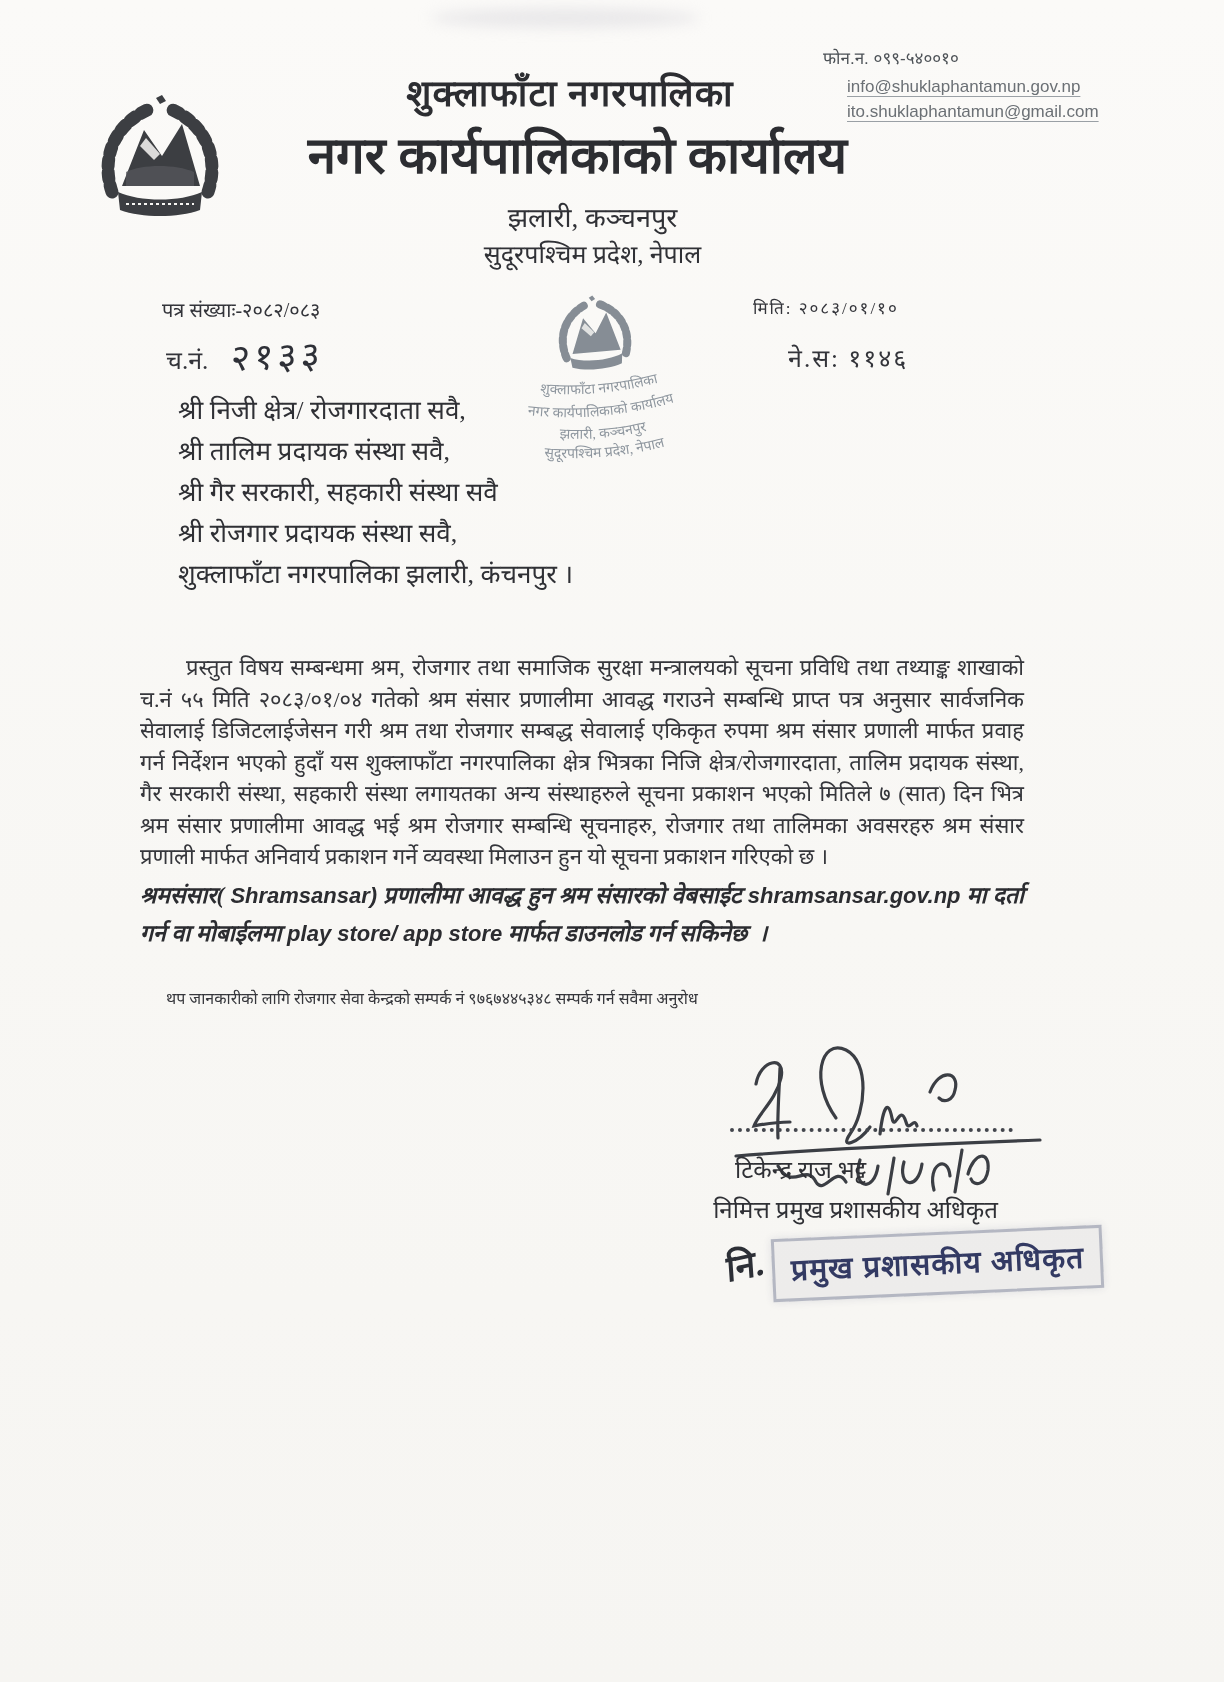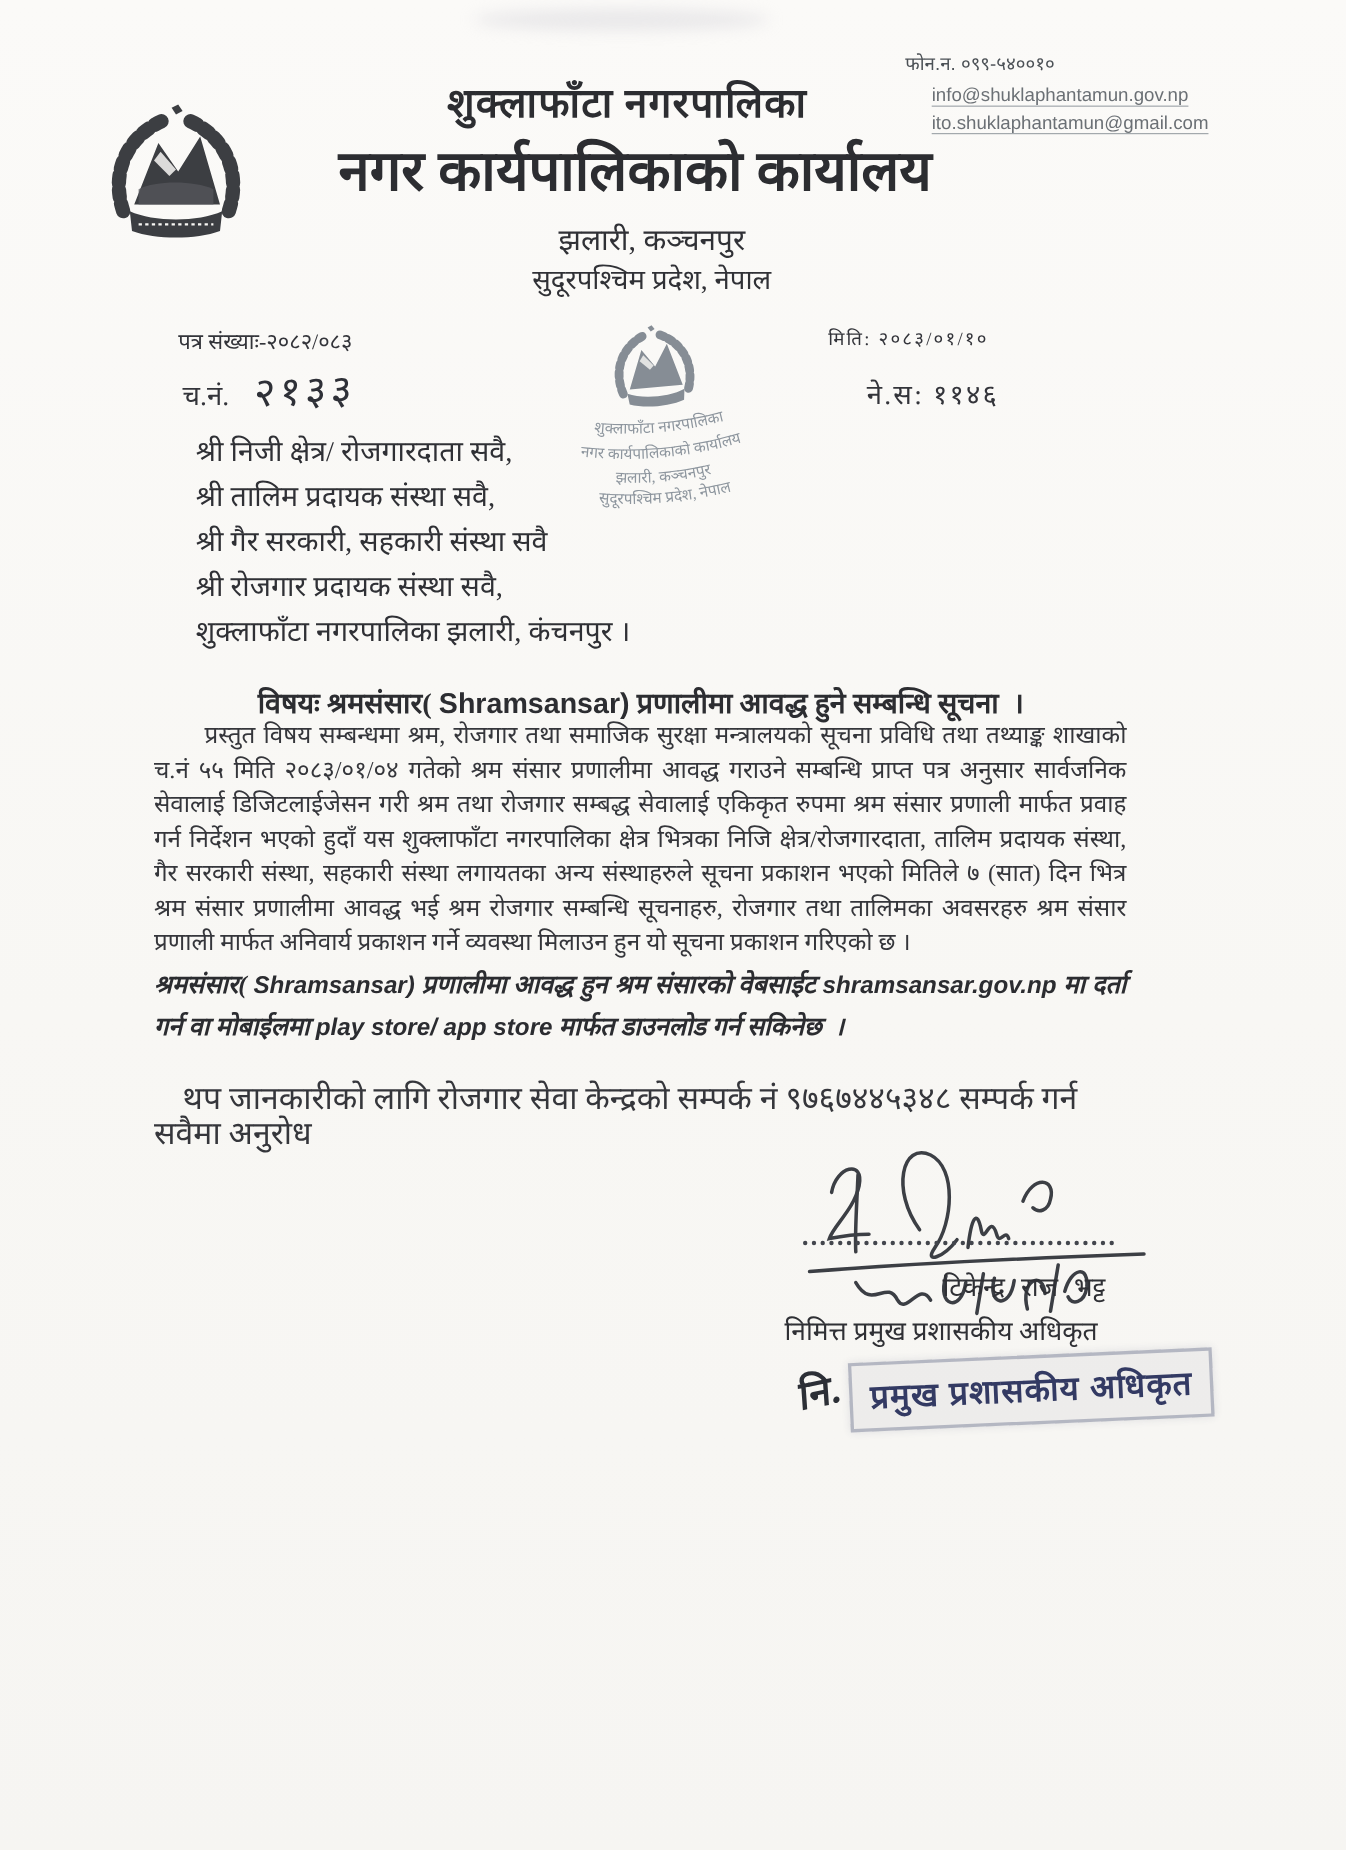--- a/index.html
+++ b/index.html
@@ -44,28 +44,28 @@
   .subject { position:absolute; top:620px; left:0; width:1165px; text-align:center;
     font-size:26px; font-weight:600; color:#2c2d31; white-space:pre-wrap; }
   .latin { font-family:"Liberation Sans", sans-serif; font-weight:700; }
 
   
   .body-block { position:absolute; top:652px; left:140px; width:884px; color:#35363b; }
   .para1 { margin:0; font-size:22px; line-height:31.5px; text-align:justify; text-indent:46px; }
   .para2 { margin:4px 0 0 0; font-size:23px; line-height:38px; font-weight:700;
     text-align:justify; white-space:pre-wrap; color:#2b2c30;font-style:italic; }
   .para2 .latin { font-size:22px; }
-  .para3 { margin:30px 0 0 0; font-size:29px; line-height:32px; text-indent:26px; }
+  .para3 { margin:30px 0 0 0; font-size:16px; line-height:32px; text-indent:26px; }
 
   
   .sig-scribble { position:absolute; top:1022px; left:718px; width:336px; height:184px; }
   .dotted-line { position:absolute; top:1128px; left:730px; width:283px;
     border-bottom:4px dotted #43464d; }
-  .sig-name { position:absolute; top:1152px; left:735px; width:270px; text-align:right;
-    font-size:24px; color:#2f3035;font-family:Liberation Mono, monospace; }
+  .sig-name { position:absolute; top:1152px; left:735px; width:270px; text-align:left;
+    font-size:24px; color:#2f3035; }
   .sig-designation { position:absolute; top:1192px; left:688px; width:335px; text-align:center;
     font-size:24px; color:#2f3035; }
   .stamp-prefix { position:absolute; top:1240px; left:726px; font-size:36px; color:#2c2f36;
     transform:rotate(-12deg) skewX(-8deg); font-weight:600; }
   .stamp-box { position:absolute; top:1232px; left:772px; padding:7px 16px 9px;
     transform:rotate(-2.5deg); color:#333a63; font-size:30px; font-weight:700;
     font-family:"Liberation Sans", sans-serif; letter-spacing:1px;
     border:3px solid rgba(51,58,99,.30); background:rgba(51,58,99,.05);
     box-shadow:0 0 8px rgba(51,58,99,.12); }
 </style>
@@ -134,21 +134,20 @@
   </svg>
 
   <div class="addressees">
     <div>श्री निजी क्षेत्र/ रोजगारदाता सवै,</div>
     <div>श्री तालिम प्रदायक संस्था सवै,</div>
     <div>श्री गैर सरकारी, सहकारी संस्था सवै</div>
     <div>श्री रोजगार प्रदायक संस्था सवै,</div>
     <div>शुक्लाफाँटा नगरपालिका झलारी, कंचनपुर ।</div>
   </div>
 
-  <div class="subject"><span>विषयः श्रमसंसार( </span><span class="latin">Shramsansar)</span><span> प्रणालीमा आवद्ध हुने सम्बन्धि सूचना  ।</span></div>
 
   <div class="body-block">
     <p class="para1">प्रस्तुत विषय सम्बन्धमा श्रम, रोजगार तथा समाजिक सुरक्षा मन्त्रालयको सूचना प्रविधि तथा तथ्याङ्क शाखाको च.नं ५५ मिति २०८३/०१/०४ गतेको श्रम संसार प्रणालीमा आवद्ध गराउने सम्बन्धि प्राप्त पत्र अनुसार सार्वजनिक सेवालाई डिजिटलाईजेसन गरी श्रम तथा रोजगार सम्बद्ध सेवालाई एकिकृत रुपमा श्रम संसार प्रणाली मार्फत प्रवाह गर्न निर्देशन भएको हुदाँ यस शुक्लाफाँटा नगरपालिका क्षेत्र भित्रका निजि क्षेत्र/रोजगारदाता, तालिम प्रदायक संस्था, गैर सरकारी संस्था, सहकारी संस्था लगायतका अन्य संस्थाहरुले सूचना प्रकाशन भएको मितिले ७ (सात) दिन भित्र श्रम संसार प्रणालीमा आवद्ध भई श्रम रोजगार सम्बन्धि सूचनाहरु, रोजगार तथा तालिमका अवसरहरु श्रम संसार प्रणाली मार्फत अनिवार्य प्रकाशन गर्ने व्यवस्था मिलाउन हुन यो सूचना प्रकाशन गरिएको छ ।</p>
     <p class="para2"><span>श्रमसंसार( </span><span class="latin">Shramsansar)</span><span> प्रणालीमा आवद्ध हुन श्रम संसारको वेबसाईट </span><span class="latin">shramsansar.gov.np</span><span> मा दर्ता गर्न वा मोबाईलमा </span><span class="latin">play store/ app store</span><span> मार्फत डाउनलोड गर्न सकिनेछ  ।</span></p>
     <p class="para3">थप जानकारीको लागि रोजगार सेवा केन्द्रको सम्पर्क नं ९७६७४४५३४८ सम्पर्क गर्न  सवैमा अनुरोध</p>
   </div>
 
   <svg class="sig-scribble" viewBox="0 0 336 184" aria-hidden="true">
     <g fill="none" stroke="#2c2f36" stroke-width="3.2" stroke-linecap="round" opacity=".92">
       <path d="M62,46 C61,72 59,98 60,116"></path>

